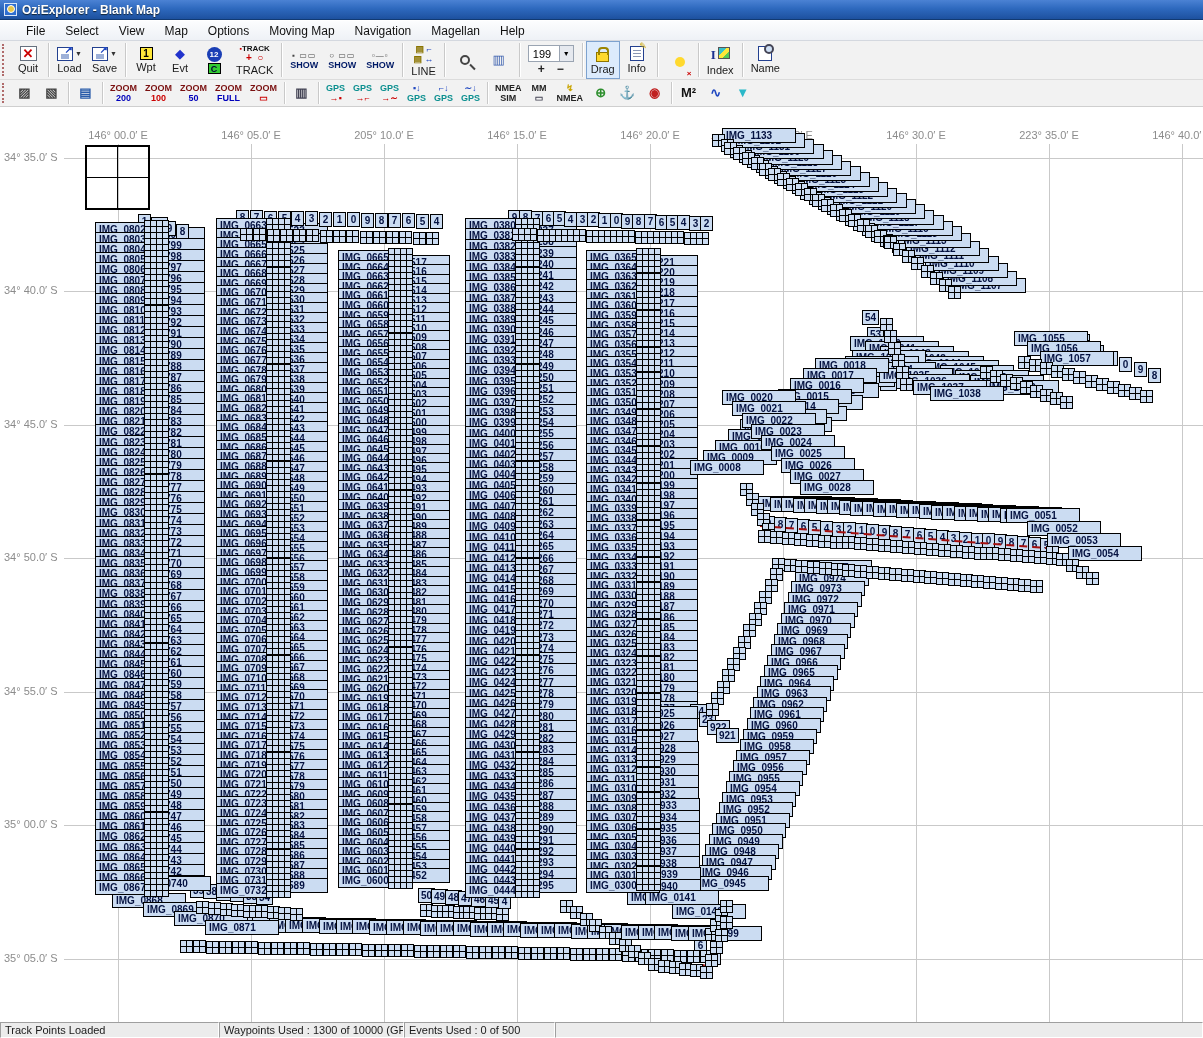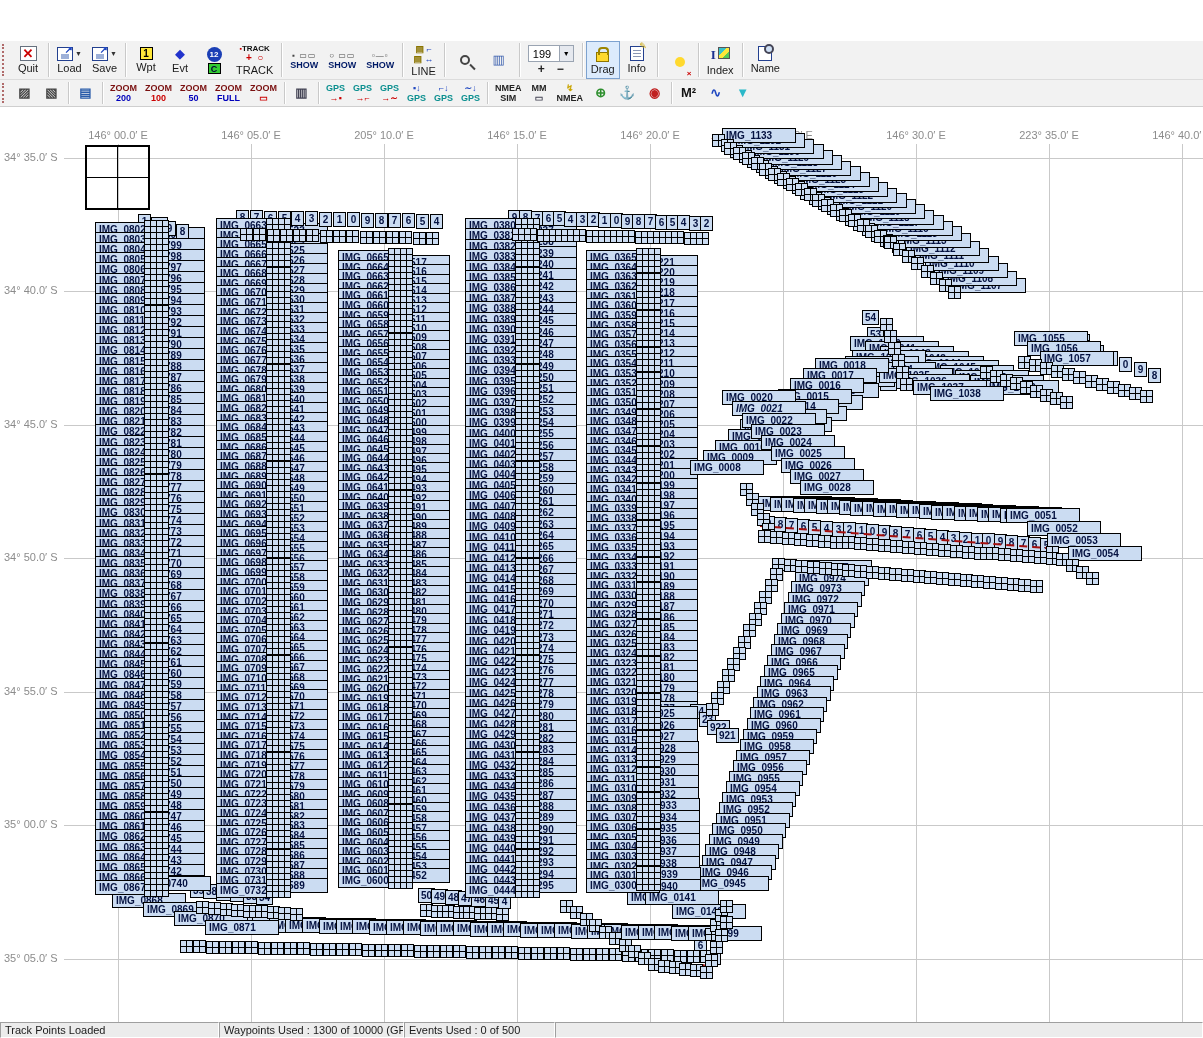--- a/index.html
+++ b/index.html
@@ -102,20 +102,35 @@
   #tracklayer{position:absolute;left:0;top:0;z-index:590;}
   
   #statusbar{position:absolute;left:0;bottom:0;width:100%;height:16px;background:#ececec;display:flex;}
   .spanel{height:16px;border:1px solid;border-color:#9f9f9f #fff #fff #9f9f9f;
      font-size:11px;color:#1a1a1a;padding:1px 4px;overflow:hidden;white-space:nowrap;}
 </style>
 </head>
 <body>
 
 <div id="win">
+  <div id="titlebar">
+    <span id="appicon"></span>
+    <span id="titletext">OziExplorer - Blank Map</span>
+  </div>
+  <div id="menubar">
+      <div class="menu-item">File</div>
+      <div class="menu-item">Select</div>
+      <div class="menu-item">View</div>
+      <div class="menu-item">Map</div>
+      <div class="menu-item">Options</div>
+      <div class="menu-item">Moving Map</div>
+      <div class="menu-item">Navigation</div>
+      <div class="menu-item">Magellan</div>
+      <div class="menu-item">Help</div>
+    </div>
   <div id="toolbar1">
       <div class="grip"></div>
       <div class="tbtn">
         <span class="ic icquit">✕</span>
         <span class="tlbl">Quit</span>
       </div>
       <div class="tsep"></div>
       <div class="tbtn">
         <span style="display:flex;align-items:center">
           <span class="ic icdisk">
@@ -1875,21 +1890,21 @@
       <div class="wl" style="z-index: 217; left: 790px; top: 250px;">IMG_0016</div>
       <div class="wl" style="z-index: 218; left: 778px; top: 261px;">IMG_0015</div>
       <div class="wl" style="z-index: 219; left: 765px; top: 271px;">IMG_0014</div>
       <div class="wl" style="z-index: 220; left: 753px; top: 281px;">IMG_0013</div>
       <div class="wl" style="z-index: 221; left: 740px; top: 291px;">IMG_0012</div>
       <div class="wl" style="z-index: 222; left: 728px; top: 301px;">IMG_0011</div>
       <div class="wl" style="z-index: 223; left: 715px; top: 312px;">IMG_0010</div>
       <div class="wl" style="z-index: 224; left: 703px; top: 322px;">IMG_0009</div>
       <div class="wl" style="z-index: 225; left: 690px; top: 332px;">IMG_0008</div>
       <div class="wl" style="z-index: 220; left: 722px; top: 262px;">IMG_0020</div>
-      <div class="wl" style="z-index: 221; left: 732px; top: 273px; font-style: italic;">IMG_0021</div>
+      <div class="wl" style="z-index: 221; left: 732px; top: 273px;">IMG_0021</div>
       <div class="wl" style="z-index: 222; left: 742px; top: 285px;">IMG_0022</div>
       <div class="wl" style="z-index: 223; left: 751px; top: 296px;">IMG_0023</div>
       <div class="wl" style="z-index: 224; left: 761px; top: 307px;">IMG_0024</div>
       <div class="wl" style="z-index: 225; left: 771px; top: 318px;">IMG_0025</div>
       <div class="wl" style="z-index: 226; left: 781px; top: 330px;">IMG_0026</div>
       <div class="wl" style="z-index: 227; left: 790px; top: 341px;">IMG_0027</div>
       <div class="wl" style="z-index: 228; left: 800px; top: 352px;">IMG_0028</div>
       <div class="mk" style="left: 740px; top: 355px;"></div>
       <div class="mk" style="left: 746px; top: 365px;"></div>
       <div class="mk" style="left: 751px; top: 375px;"></div>

